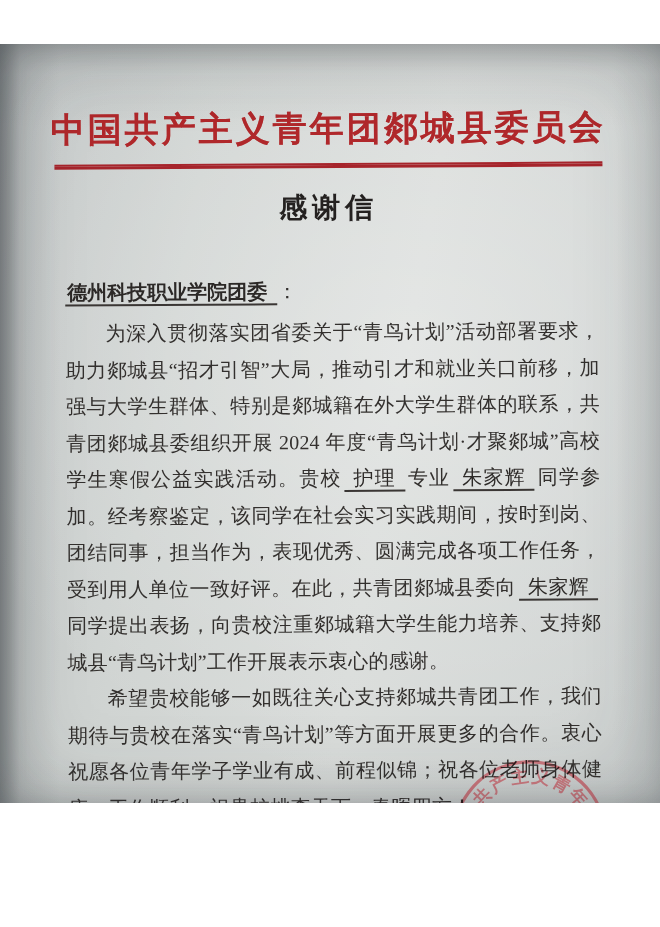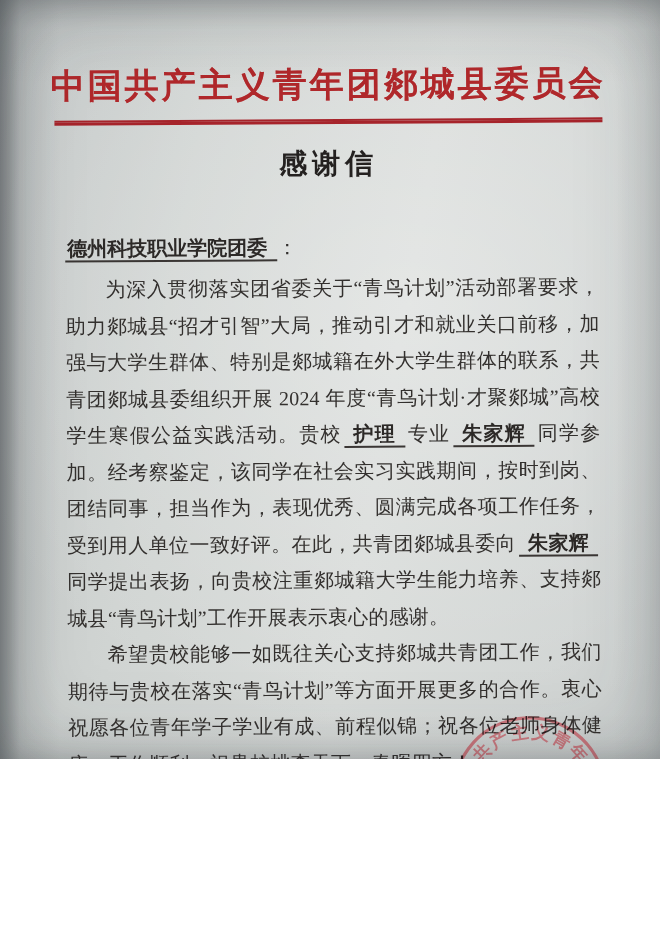--- a/index.html
+++ b/index.html
@@ -17,20 +17,21 @@
   .photo{
     position:relative;width:660px;height:759px;overflow:hidden;
     background-color:#d2d5d4;
     background-image:
       linear-gradient(180deg, rgba(70,75,78,.20) 0%, rgba(70,75,78,.05) 4%, rgba(0,0,0,0) 11%),
       linear-gradient(90deg, rgba(50,56,60,.38) 0%, rgba(50,56,60,.12) 3%, rgba(0,0,0,0) 9%),
       linear-gradient(270deg, rgba(110,116,118,.16) 0%, rgba(0,0,0,0) 7%),
       linear-gradient(0deg, rgba(120,126,128,.10) 0%, rgba(0,0,0,0) 6%),
       radial-gradient(ellipse 95% 75% at 62% 40%, rgba(255,255,255,.32), rgba(0,0,0,0) 78%),
       linear-gradient(100deg,#c3c7c7 0%,#d0d4d2 28%,#d8dbd9 58%,#cdd1d0 100%);
+    margin-top: 44px;
   }
   .sheet{position:absolute;inset:0;transform:rotate(-0.35deg);}
 
   .org-title{
     margin-top:64px;text-align:center;
     font-size:34px;line-height:42px;font-weight:700;letter-spacing:3px;
     color:var(--header-red);
     text-shadow:0 0 .5px rgba(176,40,43,.6);
   }
   .double-rule{
@@ -53,21 +54,21 @@
     font-weight:600;color:#2c2927;
     border-bottom:2px solid #3a3634;
     padding:0 10px 1px 2px;
   }
   .para{
     text-align:justify;text-indent:2em;line-height:36.5px;
     letter-spacing:.2px;
   }
   .blank{
     border-bottom:2px solid #3a3634;
-    padding:0 9px 1px 9px;margin:0 3px;font-weight:700;color:#2c2927;
+    padding:0 9px 1px 9px;margin:0 3px;font-weight:400;color:#2c2927;
   }
 
   .signature-block{position:absolute;left:0;right:0;top:774px;color:#2e2b29;}
   .signature-org{text-align:right;padding-right:74px;font-size:21px;line-height:30px;letter-spacing:1px;}
   .signature-date{text-align:right;padding-right:55px;font-size:20px;line-height:30px;margin-top:7px;letter-spacing:1px;}
 
   .seal{
     position:absolute;left:446px;top:714px;width:162px;height:162px;
     mix-blend-mode:multiply;opacity:.88;
     transform:rotate(-8deg);

